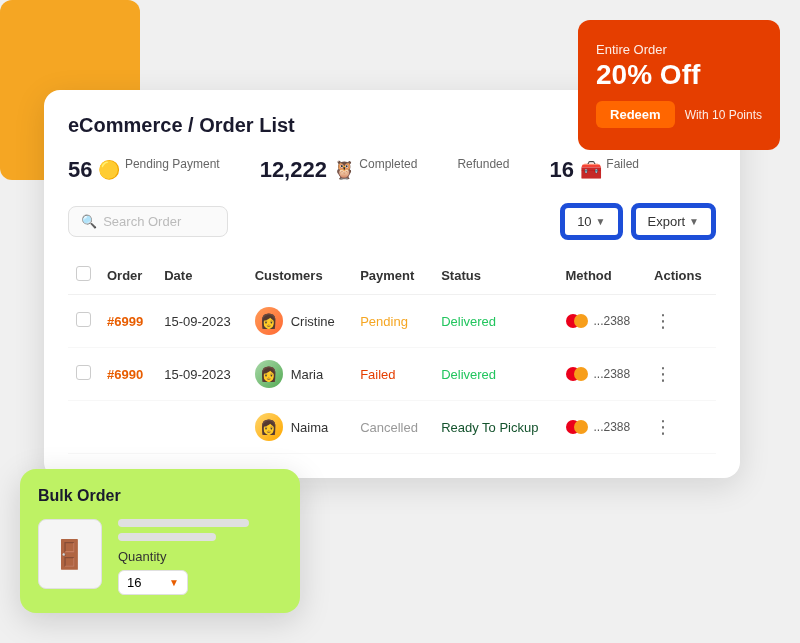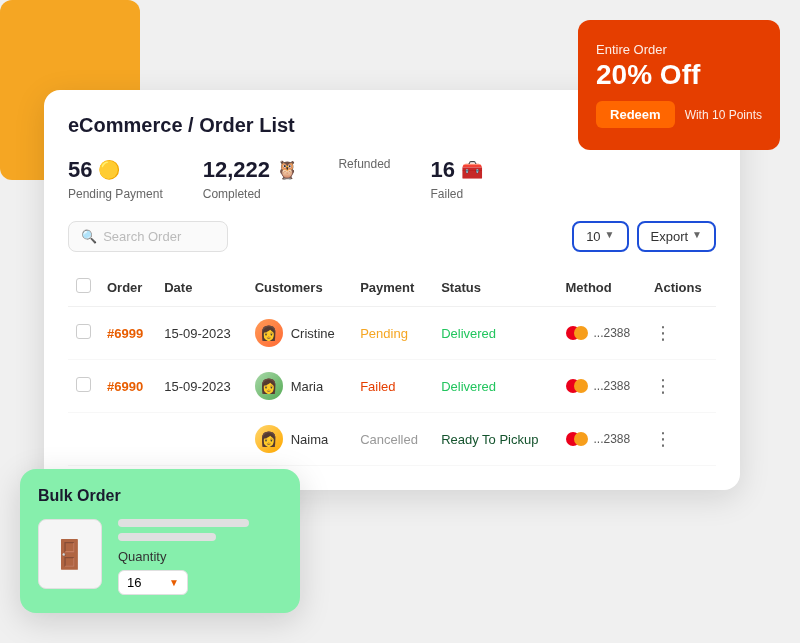--- a/index.html
+++ b/index.html
@@ -92,21 +92,20 @@
     }
 
     
     .stats-row {
       display: flex;
       gap: 40px;
       margin-bottom: 20px;
     }
     .stat-item {
       display: flex;
-      flex-direction: column;
       gap: 4px;
     }
     .stat-number {
       font-size: 22px;
       font-weight: 700;
       color: #1a1a2e;
       display: flex;
       align-items: center;
       gap: 6px;
     }
@@ -140,23 +139,23 @@
     .search-icon-char {
       color: #aaa;
       font-size: 13px;
     }
     .toolbar-right {
       display: flex;
       gap: 8px;
     }
     .dropdown-btn {
       display: flex;
-      align-items: flex-start;
+      align-items: center;
       gap: 4px;
-      border: 2px solid #1d4ed8;
+      border: 5px solid #1d4ed8;
       border-radius: 8px;
       padding: 6px 12px;
       font-size: 13px;
       background: white;
       cursor: pointer;
       color: #333;
     }
     .dropdown-arrow {
       font-size: 10px;
       color: #666;
@@ -254,21 +253,21 @@
       color: #666;
       font-size: 18px;
       line-height: 1;
       letter-spacing: 1px;
     }
 
     
     .bulk-card {
       position: absolute;
       bottom: 30px; left: 20px;
-      background: #86efac;
+      background: #bef264;
       border-radius: 16px;
       padding: 18px;
       box-shadow: 0 8px 32px rgba(0,0,0,0.15);
       z-index: 10;
       width: 280px;
     }
     .bulk-title {
       font-size: 16px;
       font-weight: 700;
       color: #1a1a2e;

